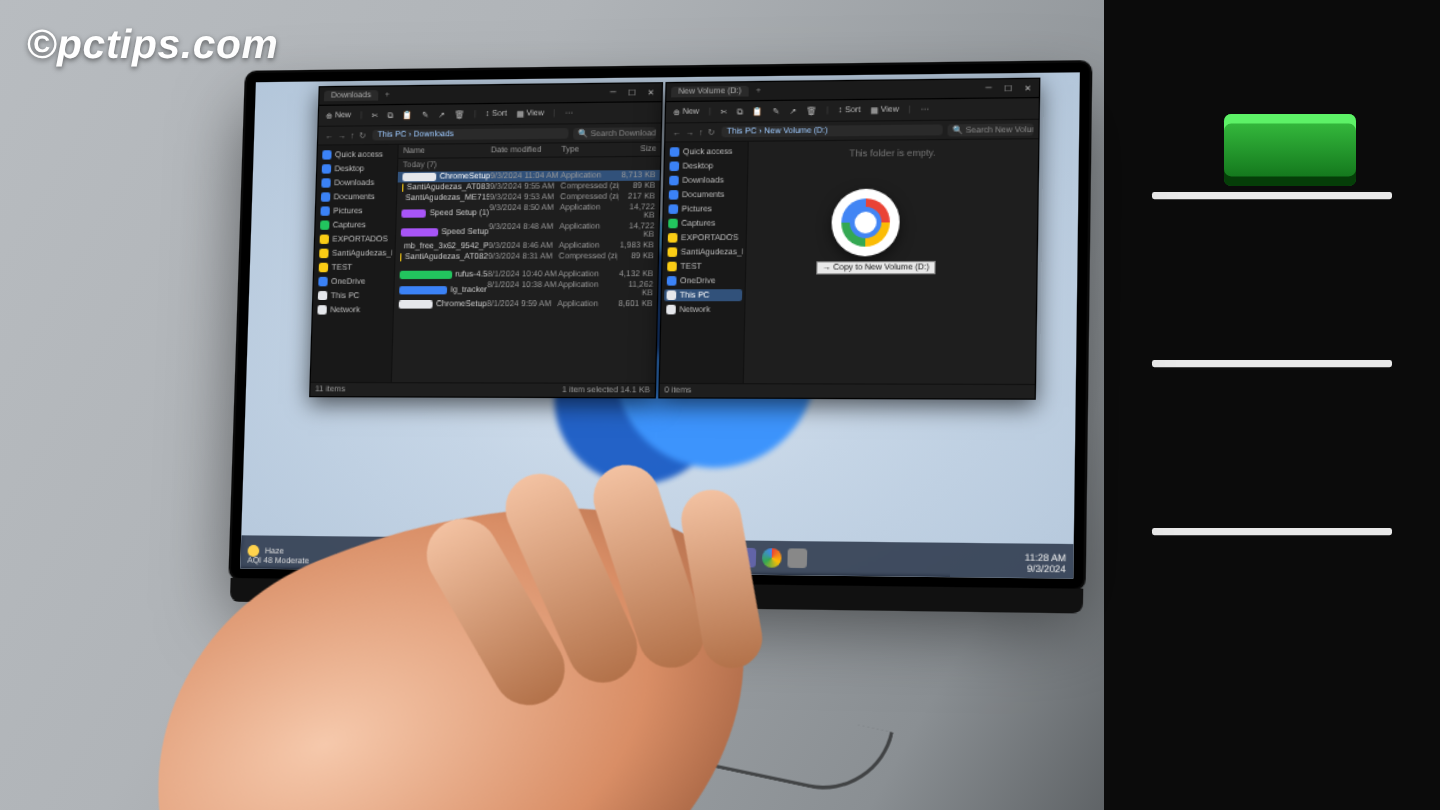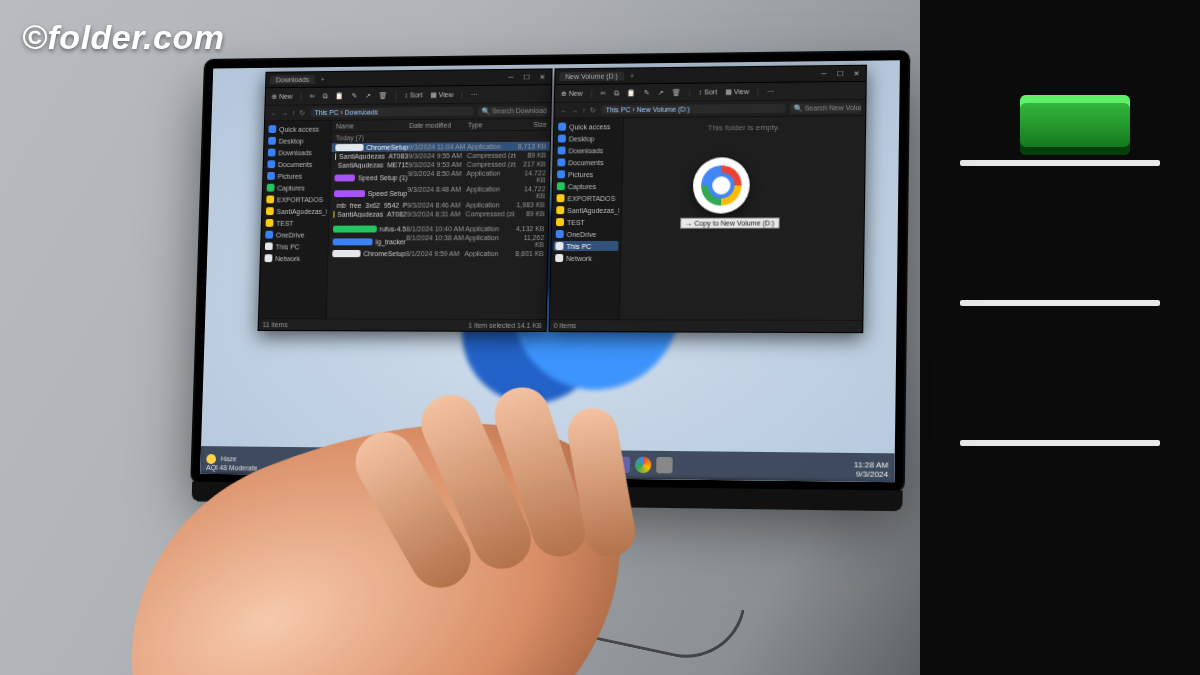--- a/index.html
+++ b/index.html
@@ -135,21 +135,21 @@
 <body>
 
 <div class="scene">
   <div class="wall-dark"></div>
   <div class="shelf s1"></div>
   <div class="shelf s2"></div>
   <div class="shelf s3"></div>
   <div class="green-box"></div>
 </div>
 
-<div class="watermark">©folder.com</div>
+<div class="watermark">©pctips.com</div>
 
 <div class="monitor">
   <div class="screen">
     <div class="bloom"></div>
 
     <div class="fex left">
       <div class="titlebar">
         <div class="tabs">
           <span class="tabtitle">Downloads</span>
           <span class="plus">+</span>

